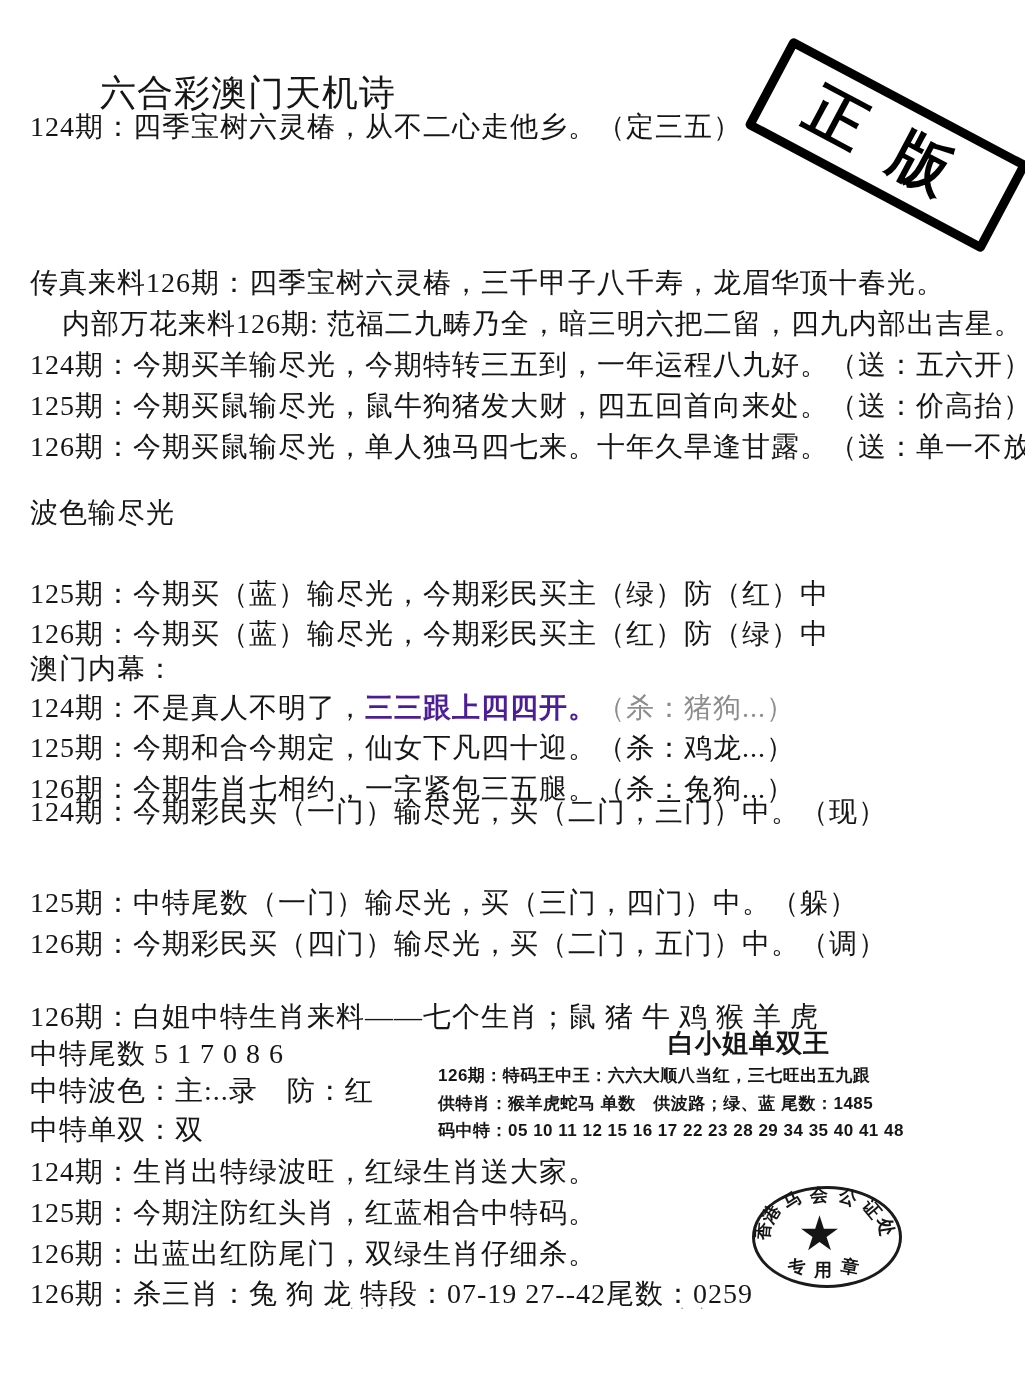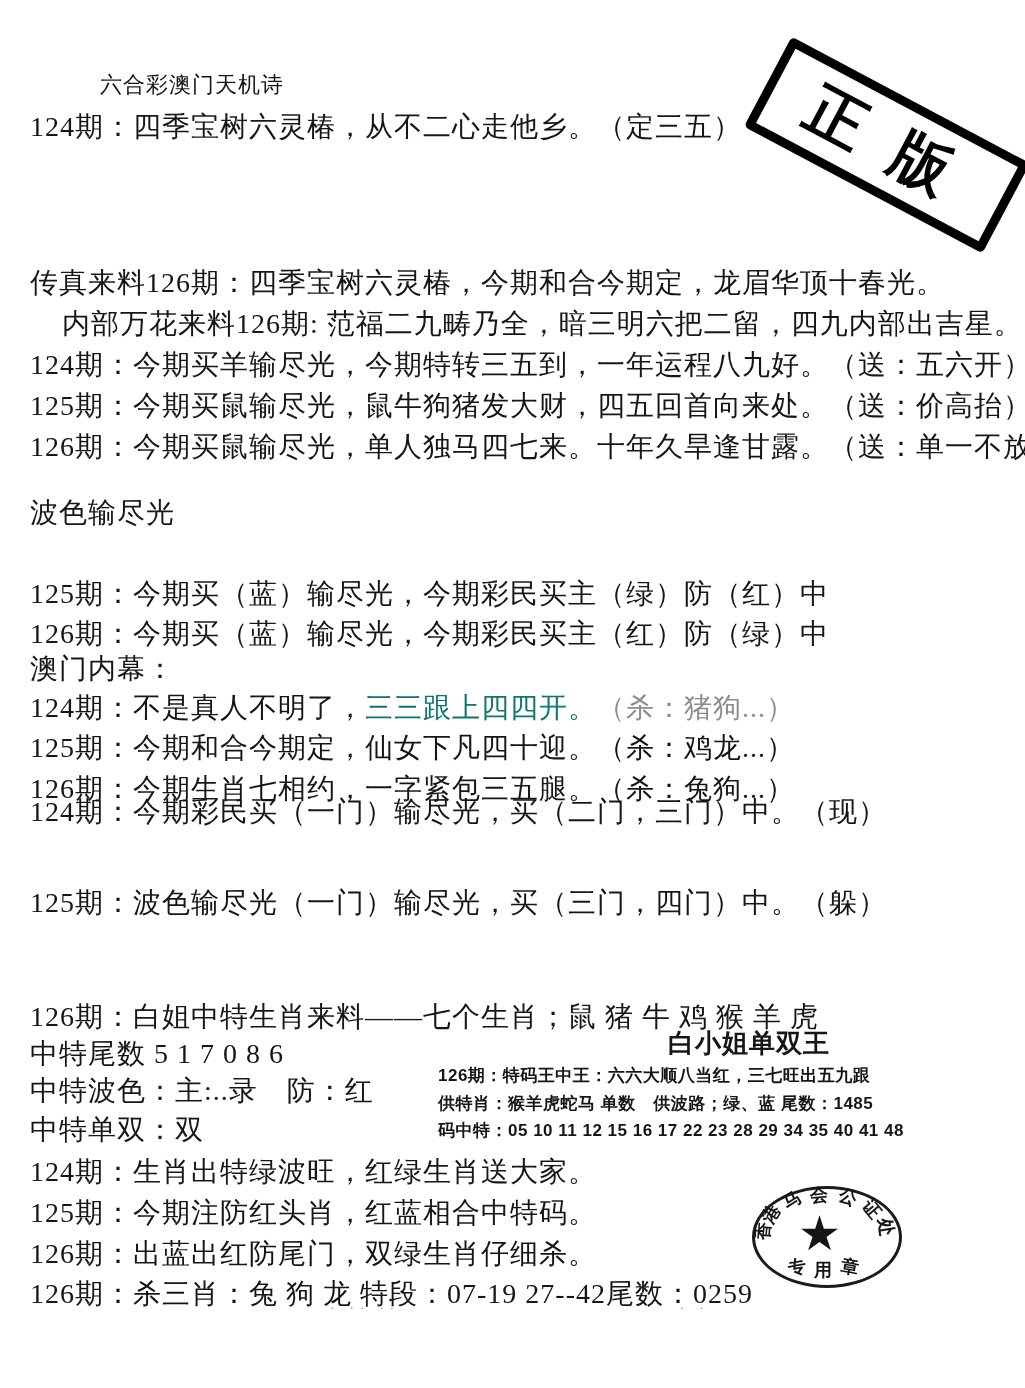--- a/index.html
+++ b/index.html
@@ -1,23 +1,23 @@
 <!DOCTYPE html>
 <html><head>
 <meta charset="utf-8">
 <style>
   html,body{margin:0;padding:0;background:#f6f6f6;}
   #page{
     position:relative;width:1025px;height:1388px;background:#ffffff;
     font-family:"Liberation Serif",serif;color:#161616;overflow:hidden;
   }
   .ln{position:absolute;white-space:nowrap;font-size:28px;letter-spacing:1px;line-height:1.2;}
-  .ln-title{font-size:22px;}
+  .ln-title{font-size:36px;}
   .faded{color:#8d8d8d;}
-  .semi-faded{color:#0f766e;}
+  .semi-faded{color:#4c1d95;font-weight:bold;}
   .boldsans{font-family:"Liberation Sans",sans-serif;font-weight:700;}
   .sub-bold{font-size:17px;letter-spacing:0.5px;}
   .right-title{font-size:26px;letter-spacing:1px;}
   
   .stamp-auth{
     position:absolute;left:752px;top:94px;width:252px;height:84px;
     border:9px solid #000;border-radius:5px;
     transform:rotate(28deg);transform-origin:center center;
     display:flex;align-items:center;justify-content:center;
     font-family:"Liberation Sans",sans-serif;font-weight:900;
@@ -37,39 +37,40 @@
 
 <div id="page">
 
   <div class="stamp-auth">
     <span>正版</span>
   </div>
 
   <div class="ln ln-title" style="left:100px;top:72px;">六合彩澳门天机诗</div>
   <div class="ln" style="left:30px;top:110px;">124期：四季宝树六灵椿，从不二心走他乡。（定三五）</div>
 
-  <div class="ln" style="left:30px;top:266px;">传真来料126期：四季宝树六灵椿，今期和合今期定，龙眉华顶十春光。</div>
+  <div class="ln" style="left:30px;top:266px;">传真来料126期：四季宝树六灵椿，三千甲子八千寿，龙眉华顶十春光。</div>
   <div class="ln" style="left:30px;top:307px;margin-left:32px;">内部万花来料126期: 范福二九畴乃全，暗三明六把二留，四九内部出吉星。</div>
   <div class="ln" style="left:30px;top:348px;">124期：今期买羊输尽光，今期特转三五到，一年运程八九好。（送：五六开）</div>
   <div class="ln" style="left:30px;top:389px;">125期：今期买鼠输尽光，鼠牛狗猪发大财，四五回首向来处。（送：价高抬）</div>
   <div class="ln" style="left:30px;top:430px;">126期：今期买鼠输尽光，单人独马四七来。十年久旱逢甘露。（送：单一不放松）</div>
 
   <div class="ln" style="left:30px;top:496px;">波色输尽光</div>
   <div class="ln" style="left:30px;top:577px;">125期：今期买（蓝）输尽光，今期彩民买主（绿）防（红）中</div>
   <div class="ln" style="left:30px;top:617px;">126期：今期买（蓝）输尽光，今期彩民买主（红）防（绿）中</div>
 
   <div class="ln" style="left:30px;top:652px;">澳门内幕：</div>
   <div class="ln" style="left:30px;top:691px;">
     <span>124期：不是真人不明了，</span><span class="semi-faded">三三跟上四四开。</span><span class="faded">（杀：猪狗...）</span>
   </div>
   <div class="ln" style="left:30px;top:731px;">125期：今期和合今期定，仙女下凡四十迎。（杀：鸡龙...）</div>
   <div class="ln" style="left:30px;top:772px;">126期：今期生肖七相约，一字紧包三五腿。（杀：兔狗...）</div>
 
   <div class="ln" style="left:30px;top:795px;">124期：今期彩民买（一门）输尽光，买（二门，三门）中。（现）</div>
-  <div class="ln" style="left:30px;top:886px;">125期：波色输尽光（一门）输尽光，买（三门，四门）中。（躲）</div>
+  <div class="ln" style="left:30px;top:886px;">125期：中特尾数（一门）输尽光，买（三门，四门）中。（躲）</div>
+  <div class="ln" style="left:30px;top:927px;">126期：今期彩民买（四门）输尽光，买（二门，五门）中。（调）</div>
 
   <div class="ln" style="left:30px;top:1000px;">126期：白姐中特生肖来料——七个生肖；鼠 猪 牛 鸡 猴 羊 虎</div>
   <div class="ln" style="left:30px;top:1037px;">中特尾数 5 1 7 0 8 6</div>
   <div class="ln boldsans right-title" style="left:668px;top:1028px;">白小姐单双王</div>
   <div class="ln" style="left:30px;top:1074px;">中特波色：主:..录　防：红</div>
   <div class="ln boldsans sub-bold" style="left:438px;top:1066px;">126期：特码王中王：六六大顺八当红，三七旺出五九跟</div>
   <div class="ln boldsans sub-bold" style="left:438px;top:1094px;">供特肖：猴羊虎蛇马 单数　供波路；绿、蓝 尾数：1485</div>
   <div class="ln" style="left:30px;top:1113px;">中特单双：双</div>
   <div class="ln boldsans sub-bold" style="left:438px;top:1121px;">码中特：05 10 11 12 15 16 17 22 23 28 29 34 35 40 41 48</div>
 

